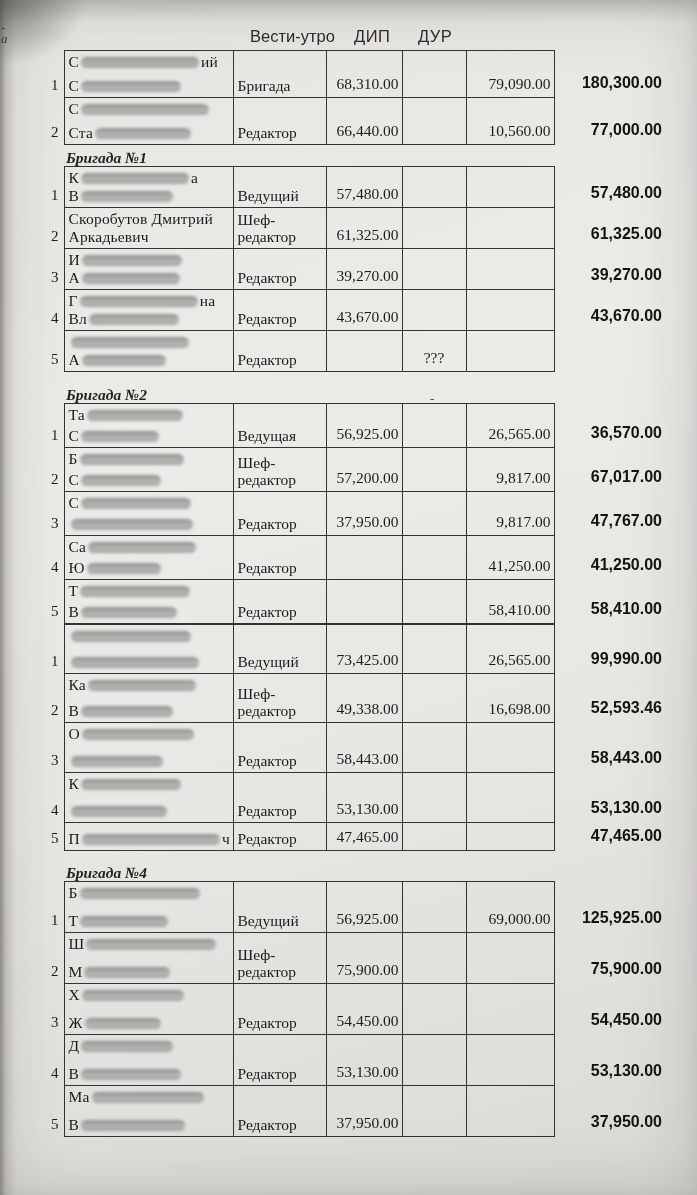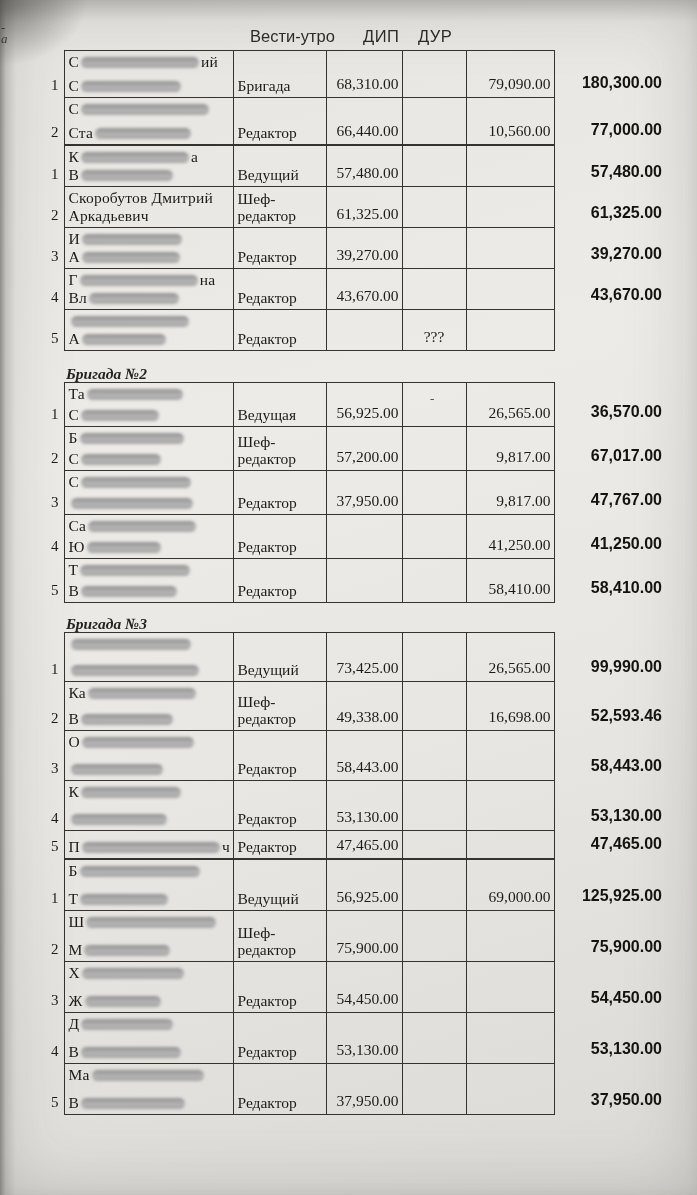--- a/index.html
+++ b/index.html
@@ -21,21 +21,21 @@
   .mm1{left:1px;top:20px;}
   .mm2{left:1px;top:31px;}
   .stray{position:absolute;left:430px;top:391px;font-size:13px;color:#4a4846;z-index:8;}
 
   .content{position:absolute;top:0;left:2px;z-index:3;}
 
   
   .colheads{position:absolute;top:27px;left:0;width:697px;height:20px;
     font-family:"Liberation Sans", sans-serif;font-size:16.5px;color:#2b2a28;}
   .ch1{position:absolute;left:248px;}
-  .ch2{position:absolute;left:361px;letter-spacing:.5px;}
+  .ch2{position:absolute;left:352px;letter-spacing:.5px;}
   .ch3{position:absolute;left:416px;letter-spacing:.5px;}
 
   table{border-collapse:collapse;table-layout:fixed;width:662px;}
   td{font-size:15.5px;color:#1c1b19;overflow:hidden;}
   td.b{border:1.6px solid #35332f;}
   td.num{text-align:right;padding:0 5px 4px 0;vertical-align:bottom;font-size:15px;}
   td.name{position:relative;vertical-align:top;padding:0;}
   .nl{white-space:nowrap;line-height:18px;padding-left:4px;}
   .nl.t{position:absolute;top:2px;left:0;right:0;}
   .nl.bm{position:absolute;bottom:2px;left:0;right:0;}
@@ -106,20 +106,21 @@
       </td>
       <td class="b pos">Редактор</td>
       <td class="b m">66,440.00</td>
       <td class="b mq"></td>
       <td class="b m">10,560.00</td>
       <td class="tot">77,000.00</td>
     </tr>
   </tbody>
     </table>
 
+  <div class="sec-title ti1">Бригада №1</div>
   <table class="s1">
     <colgroup>
         <col style="width:62px">
         <col style="width:169px">
         <col style="width:93px">
         <col style="width:76px">
         <col style="width:64px">
         <col style="width:88px">
         <col style="width:110px">
       </colgroup>
@@ -255,21 +256,20 @@
       </td>
       <td class="b pos">Редактор</td>
       <td class="b m"></td>
       <td class="b mq"></td>
       <td class="b m">58,410.00</td>
       <td class="tot">58,410.00</td>
     </tr>
   </tbody>
     </table>
 
-  <div class="sec-title ti3">Бригада №3</div>
   <table class="s3">
     <colgroup>
         <col style="width:62px">
         <col style="width:169px">
         <col style="width:93px">
         <col style="width:76px">
         <col style="width:64px">
         <col style="width:88px">
         <col style="width:110px">
       </colgroup>
@@ -329,20 +329,21 @@
       </td>
       <td class="b pos">Редактор</td>
       <td class="b m">47,465.00</td>
       <td class="b mq"></td>
       <td class="b m"></td>
       <td class="tot">47,465.00</td>
     </tr>
   </tbody>
     </table>
 
+  <div class="sec-title ti4">Бригада №4</div>
   <table class="s4">
     <colgroup>
         <col style="width:62px">
         <col style="width:169px">
         <col style="width:93px">
         <col style="width:76px">
         <col style="width:64px">
         <col style="width:88px">
         <col style="width:110px">
       </colgroup>

